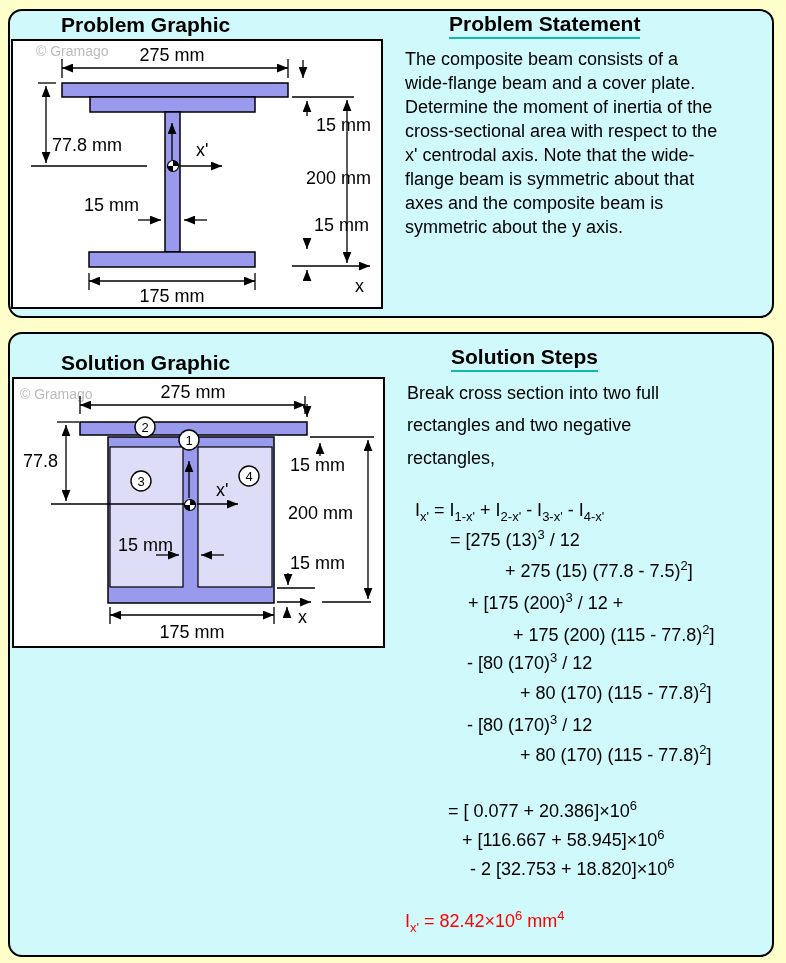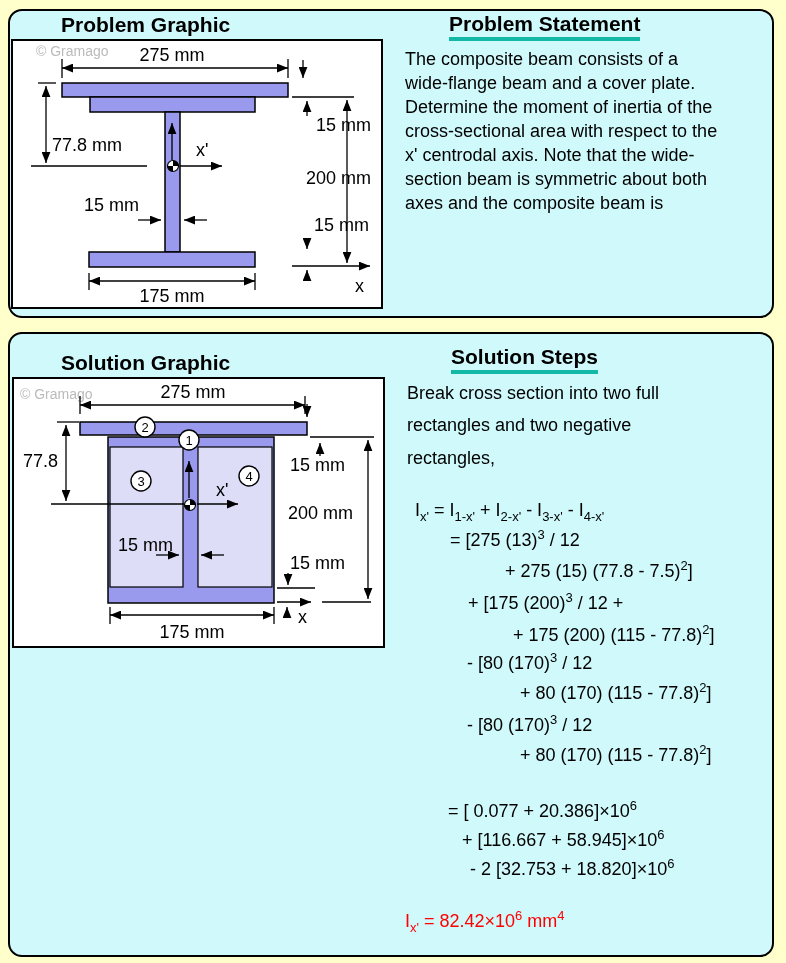--- a/index.html
+++ b/index.html
@@ -22,21 +22,21 @@
   #panel-problem{top:9px;height:309px;}
   #panel-solution{top:332px;height:625px;}
   .gbox{
     position:absolute;background:#fff;border:2px solid #000;box-sizing:border-box;
   }
   #gbox-problem{left:11px;top:39px;width:372px;height:270px;}
   #gbox-solution{left:12px;top:377px;width:373px;height:271px;}
   .ptitle{
     position:absolute;font-size:21px;font-weight:bold;white-space:nowrap;margin-left:45px;
   }
-  .ptitle.ul span{border-bottom:4px solid #14b8a6;padding-bottom:2px;}
+  .ptitle.ul span{border-bottom:2px solid #14b8a6;padding-bottom:2px;}
   .txtline{position:absolute;white-space:nowrap;font-size:18px;}
   .stmt{line-height:24px;}
   .eq{position:absolute;white-space:nowrap;font-size:18px;}
   .eq .sup{font-size:13px;vertical-align:7px;}
   .eq .sub{font-size:13px;vertical-align:-5px;}
   .eq.result{color:var(--result);}
   svg{position:absolute;left:0;top:0;font-family:"Liberation Sans",sans-serif;}
   .beam{fill:var(--beam);stroke:#000;stroke-width:1.5;}
   .neg{fill:var(--negative);stroke:#000;stroke-width:1.2;}
   .dln{stroke:#000;stroke-width:1.3;fill:none;}
@@ -58,22 +58,23 @@
 </div>
 
 <div class="gbox" id="gbox-problem"></div>
 
 <div class="txtline stmt" style="left:405px;top:47px;">
   <div>The composite beam consists of a</div>
   <div>wide-flange beam and a cover plate.</div>
   <div>Determine the moment of inertia of the</div>
   <div>cross-sectional area with respect to the</div>
   <div>x' centrodal axis. Note that the wide-</div>
-  <div>section beam is symmetric about both</div>
+  <div>flange beam is symmetric about that</div>
   <div>axes and the composite beam is</div>
+  <div>symmetric about the y axis.</div>
 </div>
 
 <svg width="786" height="963" viewBox="0 0 786 963">
   <defs>
     <marker id="ah" viewBox="0 0 10 8" refX="10" refY="4" markerWidth="11" markerHeight="9" markerUnits="userSpaceOnUse" orient="auto-start-reverse">
       <path d="M0,0 L10,4 L0,8 z" fill="#000"></path>
     </marker>
   </defs>
 
   <text class="wm" x="36" y="56">© Gramago</text>

